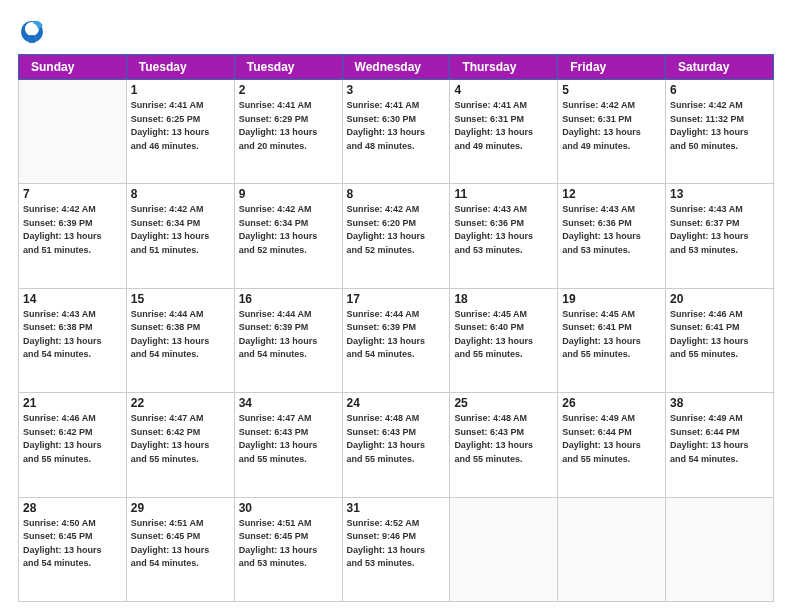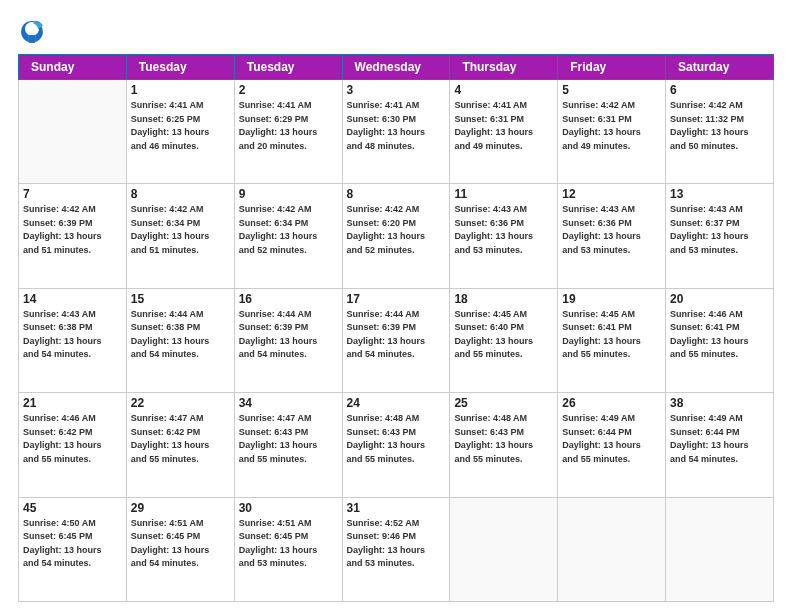--- a/index.html
+++ b/index.html
@@ -234,21 +234,21 @@
             <span class="day-num">26</span>
             <div class="day-info"><span>Sunrise: 4:49 AM</span><br><span>Sunset: 6:44 PM</span><br><span>Daylight: 13 hours</span><br><span>and 55 minutes.</span></div>
           </td>
           <td>
             <span class="day-num">38</span>
             <div class="day-info"><span>Sunrise: 4:49 AM</span><br><span>Sunset: 6:44 PM</span><br><span>Daylight: 13 hours</span><br><span>and 54 minutes.</span></div>
           </td>
         </tr>
         <tr>
           <td>
-            <span class="day-num">45</span>
+            <span class="day-num">28</span>
             <div class="day-info"><span>Sunrise: 4:50 AM</span><br><span>Sunset: 6:45 PM</span><br><span>Daylight: 13 hours</span><br><span>and 54 minutes.</span></div>
           </td>
           <td>
             <span class="day-num">29</span>
             <div class="day-info"><span>Sunrise: 4:51 AM</span><br><span>Sunset: 6:45 PM</span><br><span>Daylight: 13 hours</span><br><span>and 54 minutes.</span></div>
           </td>
           <td>
             <span class="day-num">30</span>
             <div class="day-info"><span>Sunrise: 4:51 AM</span><br><span>Sunset: 6:45 PM</span><br><span>Daylight: 13 hours</span><br><span>and 53 minutes.</span></div>
           </td>

